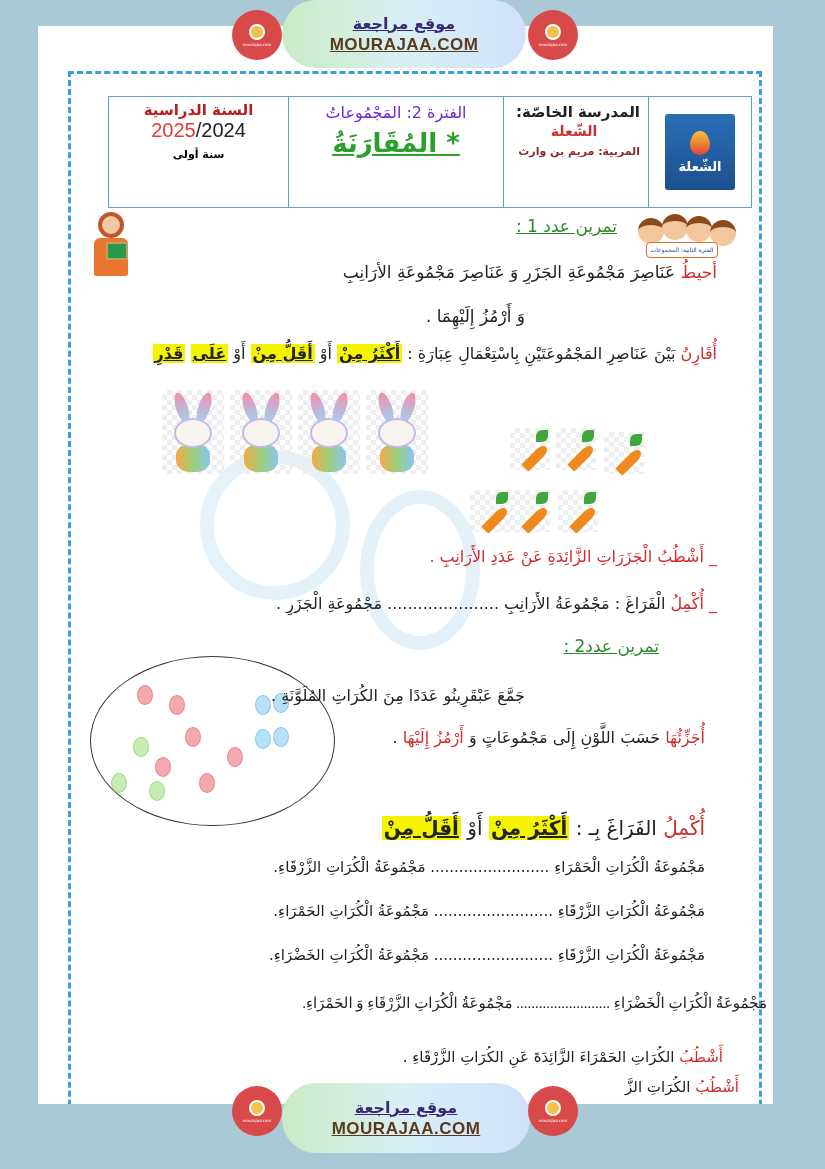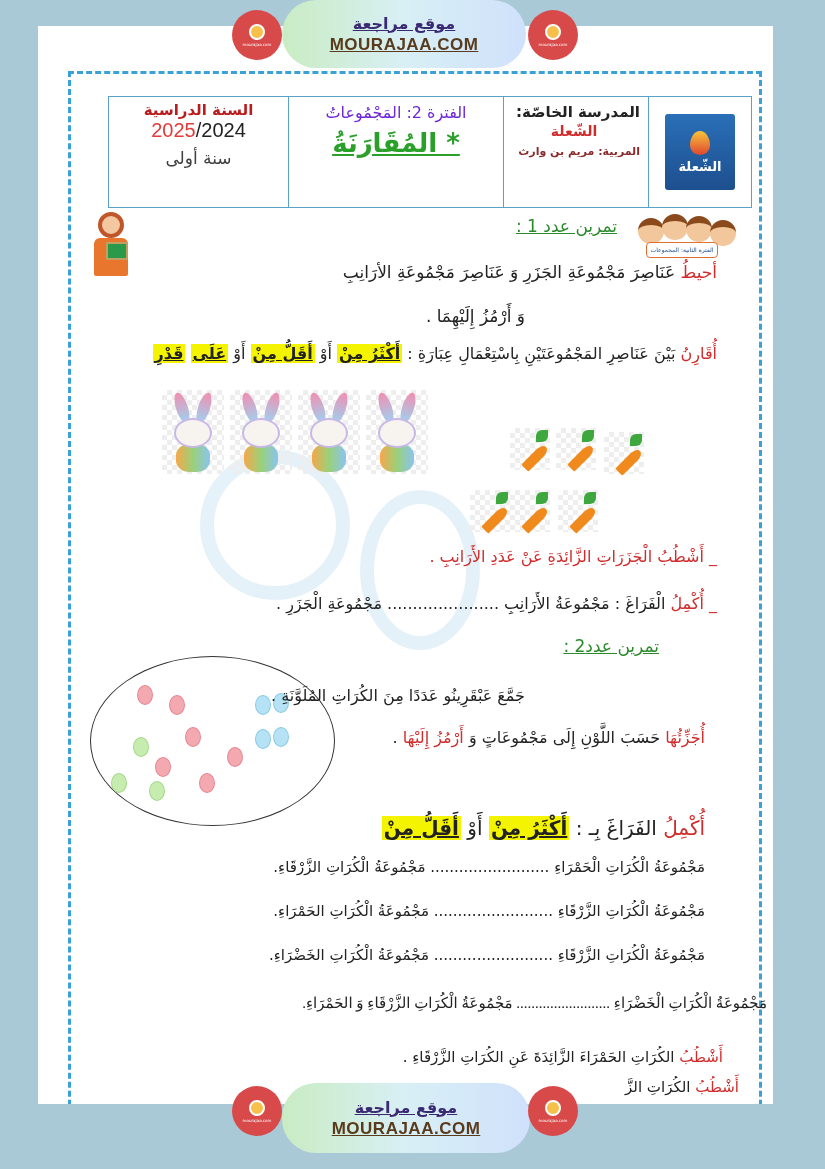--- a/index.html
+++ b/index.html
@@ -36,21 +36,21 @@
   .c-school .l2 { font-size: 14px; font-weight: bold; color: #d02c2c; margin-top: 2px; text-align: center; }
   .c-school .l3 { font-size: 11px; font-weight: bold; color: #8a2a2a; margin-top: 6px; }
   .c-period { width: 215px; padding-top: 6px; text-align: center; }
   .c-period .l1 { font-size: 16px; color: #6d28d9; }
   .c-period .l2 { font-size: 26px; font-weight: bold; color: #2aa02a; margin-top: 6px; text-decoration: underline; }
   .c-year { flex: 1; padding-top: 4px; text-align: center; }
   .c-year .l1 { font-size: 15px; font-weight: bold; color: #b91c1c; }
   .c-year .l2 { font-family: "Liberation Sans", sans-serif; font-size: 20px; font-weight: normal; direction: ltr; }
   .c-year .l2 .y1 { color: #e23b3b; }
   .c-year .l2 .y2 { color: #222; }
-  .c-year .l3 { font-size: 17px; font-weight: normal; color: #404040; margin-top: 6px; }
+  .c-year .l3 { font-size: 11px; font-weight: bold; color: #000000; margin-top: 6px; }
 
   .rtl { direction: rtl; text-align: left; position: absolute; white-space: nowrap; }
   .ex-title { font-size: 17px; color: #2a8a2a; }
   .ex-title u { text-decoration: underline; }
   .txt { font-size: 16px; color: #222; }
   .red { color: #d02c2c; }
   .blue { color: #1d4d8f; }
   .hl { background: #f4f400; text-decoration: underline; font-weight: bold; padding: 0 2px; }
 
   

